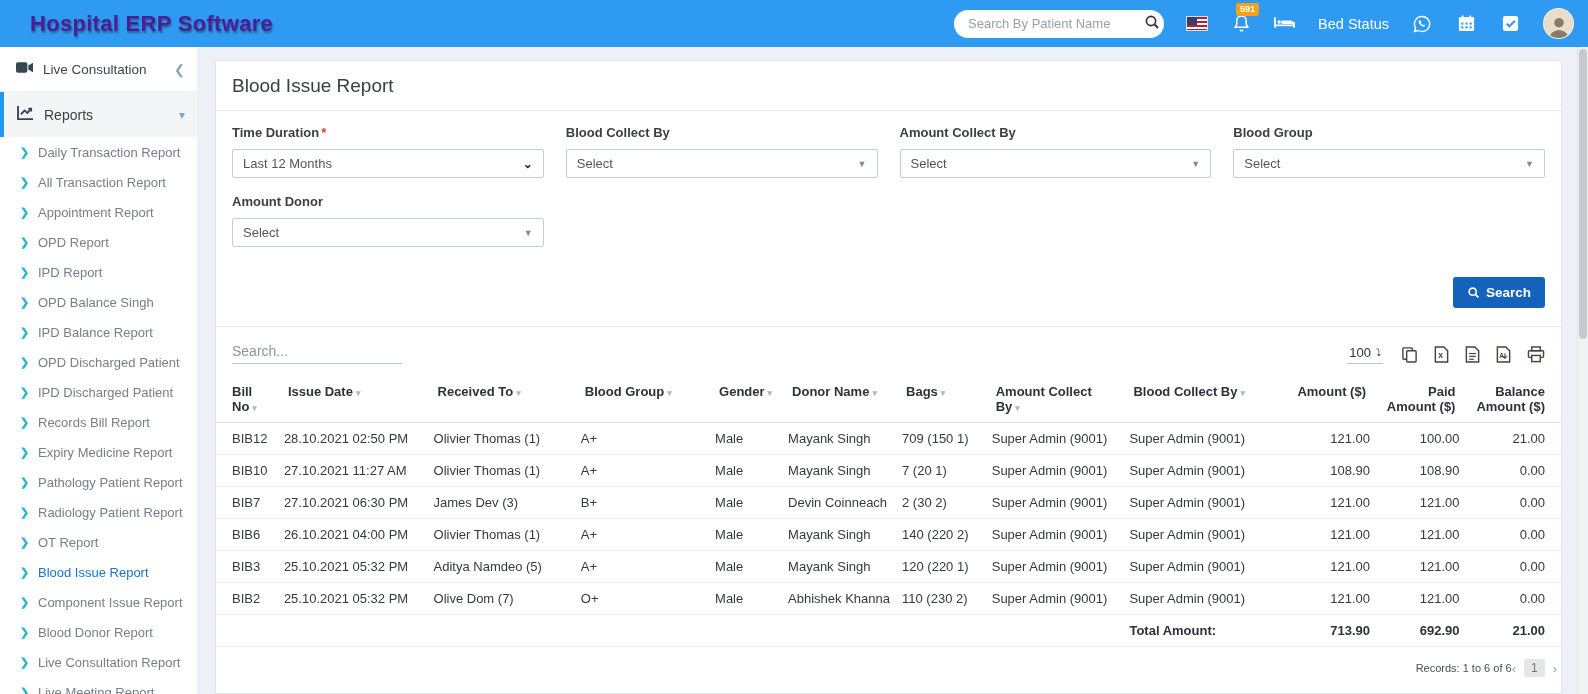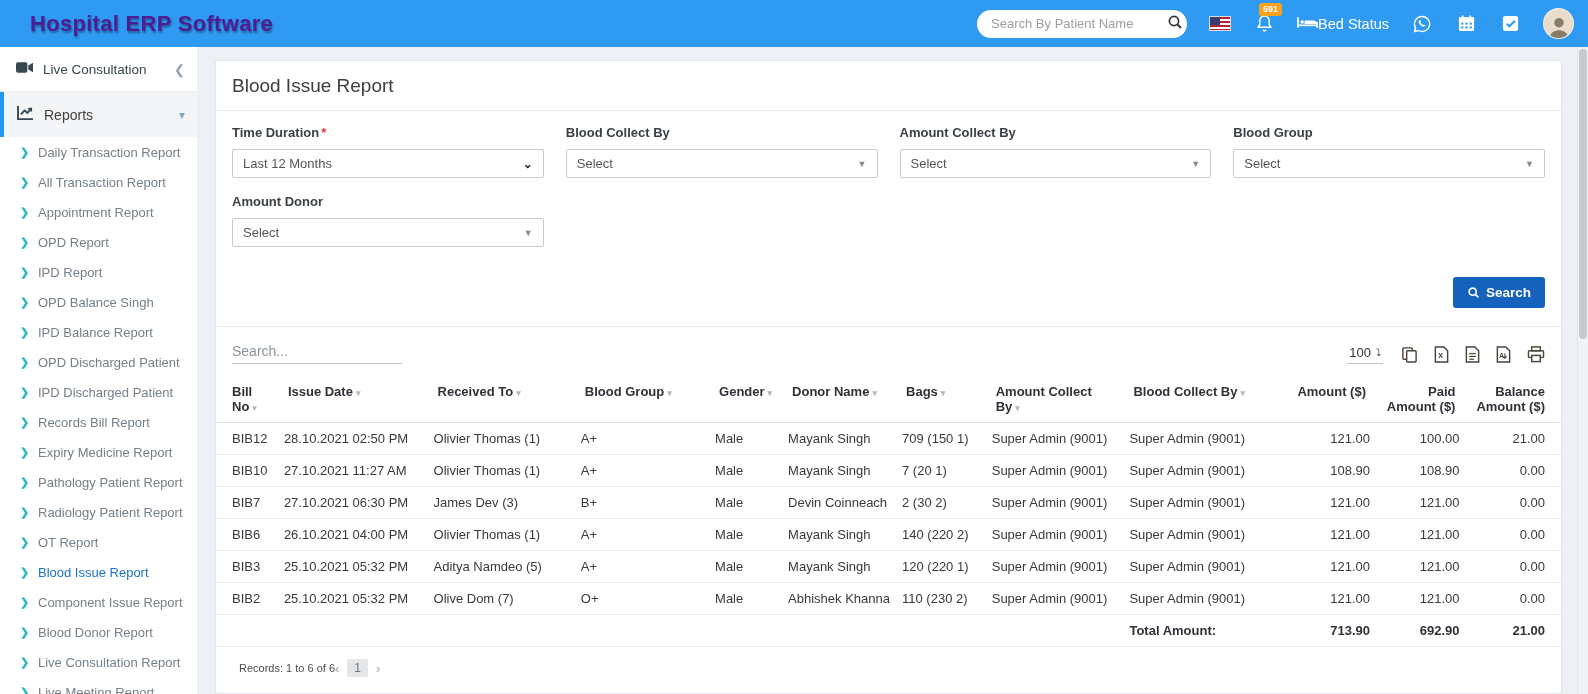--- a/index.html
+++ b/index.html
@@ -9,21 +9,21 @@
   .app-header { position:absolute; top:0; left:0; width:1588px; height:47px; background:#2f9af2; display:flex; align-items:center; justify-content:space-between; padding:0 14px 0 30px; z-index:5; }
   .brand { color:#4c1d95; font-size:22px; font-weight:bold; letter-spacing:.3px; text-shadow:1px 2px 2px rgba(0,0,0,.35); }
   .header-right { display:flex; align-items:center; gap:22px; }
   .search-pill { background:#fff; border-radius:16px; height:28px; width:210px; display:flex; align-items:center; padding:0 10px 0 14px; }
   .search-pill input { border:none; outline:none; flex:1; font-size:13px; color:#444; background:transparent; }
   .search-pill input::placeholder { color:#9aa0a6; }
   .hicon { width:22px; height:22px; display:flex; align-items:center; justify-content:center; cursor:pointer; position:relative; }
   .flag { width:22px; height:15px; background:repeating-linear-gradient(#b22234 0 2px, #fff 2px 4px); position:relative; border:1px solid #ddd; }
   .flag::after { content:""; position:absolute; left:0; top:0; width:10px; height:8px; background:#3c3b6e; }
   .badge { position:absolute; top:-10px; left:6px; background:#f9a11b; color:#fff; font-size:9px; font-weight:bold; border-radius:3px; padding:1px 4px; line-height:11px; }
-  .bed-status { display:flex; align-items:center; gap:0; color:#fff; font-size:14.5px; cursor:pointer; }
+  .bed-status { display:flex; align-items:center; gap:23px; color:#fff; font-size:14.5px; cursor:pointer; }
   .avatar { width:31px; height:31px; border-radius:50%; background:#e8dccb; overflow:hidden; display:flex; align-items:flex-end; justify-content:center; cursor:pointer; border:1px solid rgba(255,255,255,.6); }
 
   
   .sidebar { position:absolute; top:47px; left:0; width:197px; height:647px; background:#fff; overflow:hidden; box-shadow:1px 0 3px rgba(0,0,0,.06); }
   .side-top { height:45px; display:flex; align-items:center; padding:0 12px 0 16px; border-bottom:1px solid #f0f0f0; cursor:pointer; }
   .side-top .lbl { font-size:13.5px; color:#37474f; margin-left:10px; flex:1; }
   .collapse-arrow { color:#8fa3b0; font-size:13px; }
   .side-reports { height:45px; display:flex; align-items:center; padding:0 12px 0 13px; background:#f3f5f7; border-left:4px solid #2196f3; cursor:pointer; }
   .side-reports .lbl { font-size:14px; color:#404040; margin-left:10px; flex:1; }
   .chev-down { color:#7fa8c9; font-size:12px; }
@@ -60,21 +60,21 @@
   table.report th { font-size:13px; color:#2e3238; text-align:left; padding:8px 10px; vertical-align:top; font-weight:bold; }
   table.report th.r, table.report td.r { text-align:right; }
   table.report th .sort { color:#b3b8bd; font-size:9px; margin-left:3px; }
   table.report thead tr { border-bottom:1px solid #e3e3e3; }
   table.report tbody tr { border-bottom:1px solid #ededed; }
   table.report td { font-size:13px; color:#36393f; padding:8px 6px; white-space:nowrap; }
   table.report td:first-child, table.report th:first-child { padding-left:16px; }
   table.report td:last-child, table.report th:last-child { padding-right:16px; }
   tr.total-row td { font-weight:bold; color:#2e3238; }
 
-  .table-footer { display:flex; align-items:center; justify-content:flex-start; padding:12px 23px 16px; }
+  .table-footer { display:flex; align-items:center; justify-content:flex-end; padding:12px 4px 16px; }
   .records { font-size:11px; color:#4a4e52; }
   .pager { display:flex; align-items:center; gap:8px; }
   .pager .arrow { color:#9aa3ab; font-size:13px; cursor:pointer; }
   .pager .page { background:#e4e6e8; color:#6f767d; font-size:12px; padding:2px 7px; border-radius:2px; cursor:pointer; }
 
   
   .scrollbar-track { position:absolute; top:47px; right:0; width:11px; height:647px; background:#f1f2f4; border-left:1px solid #e2e4e7; }
   .scrollbar-thumb { position:absolute; top:2px; left:1px; width:8px; height:290px; background:#c6cace; border-radius:4px; cursor:grab; }
 </style>
 </head>

